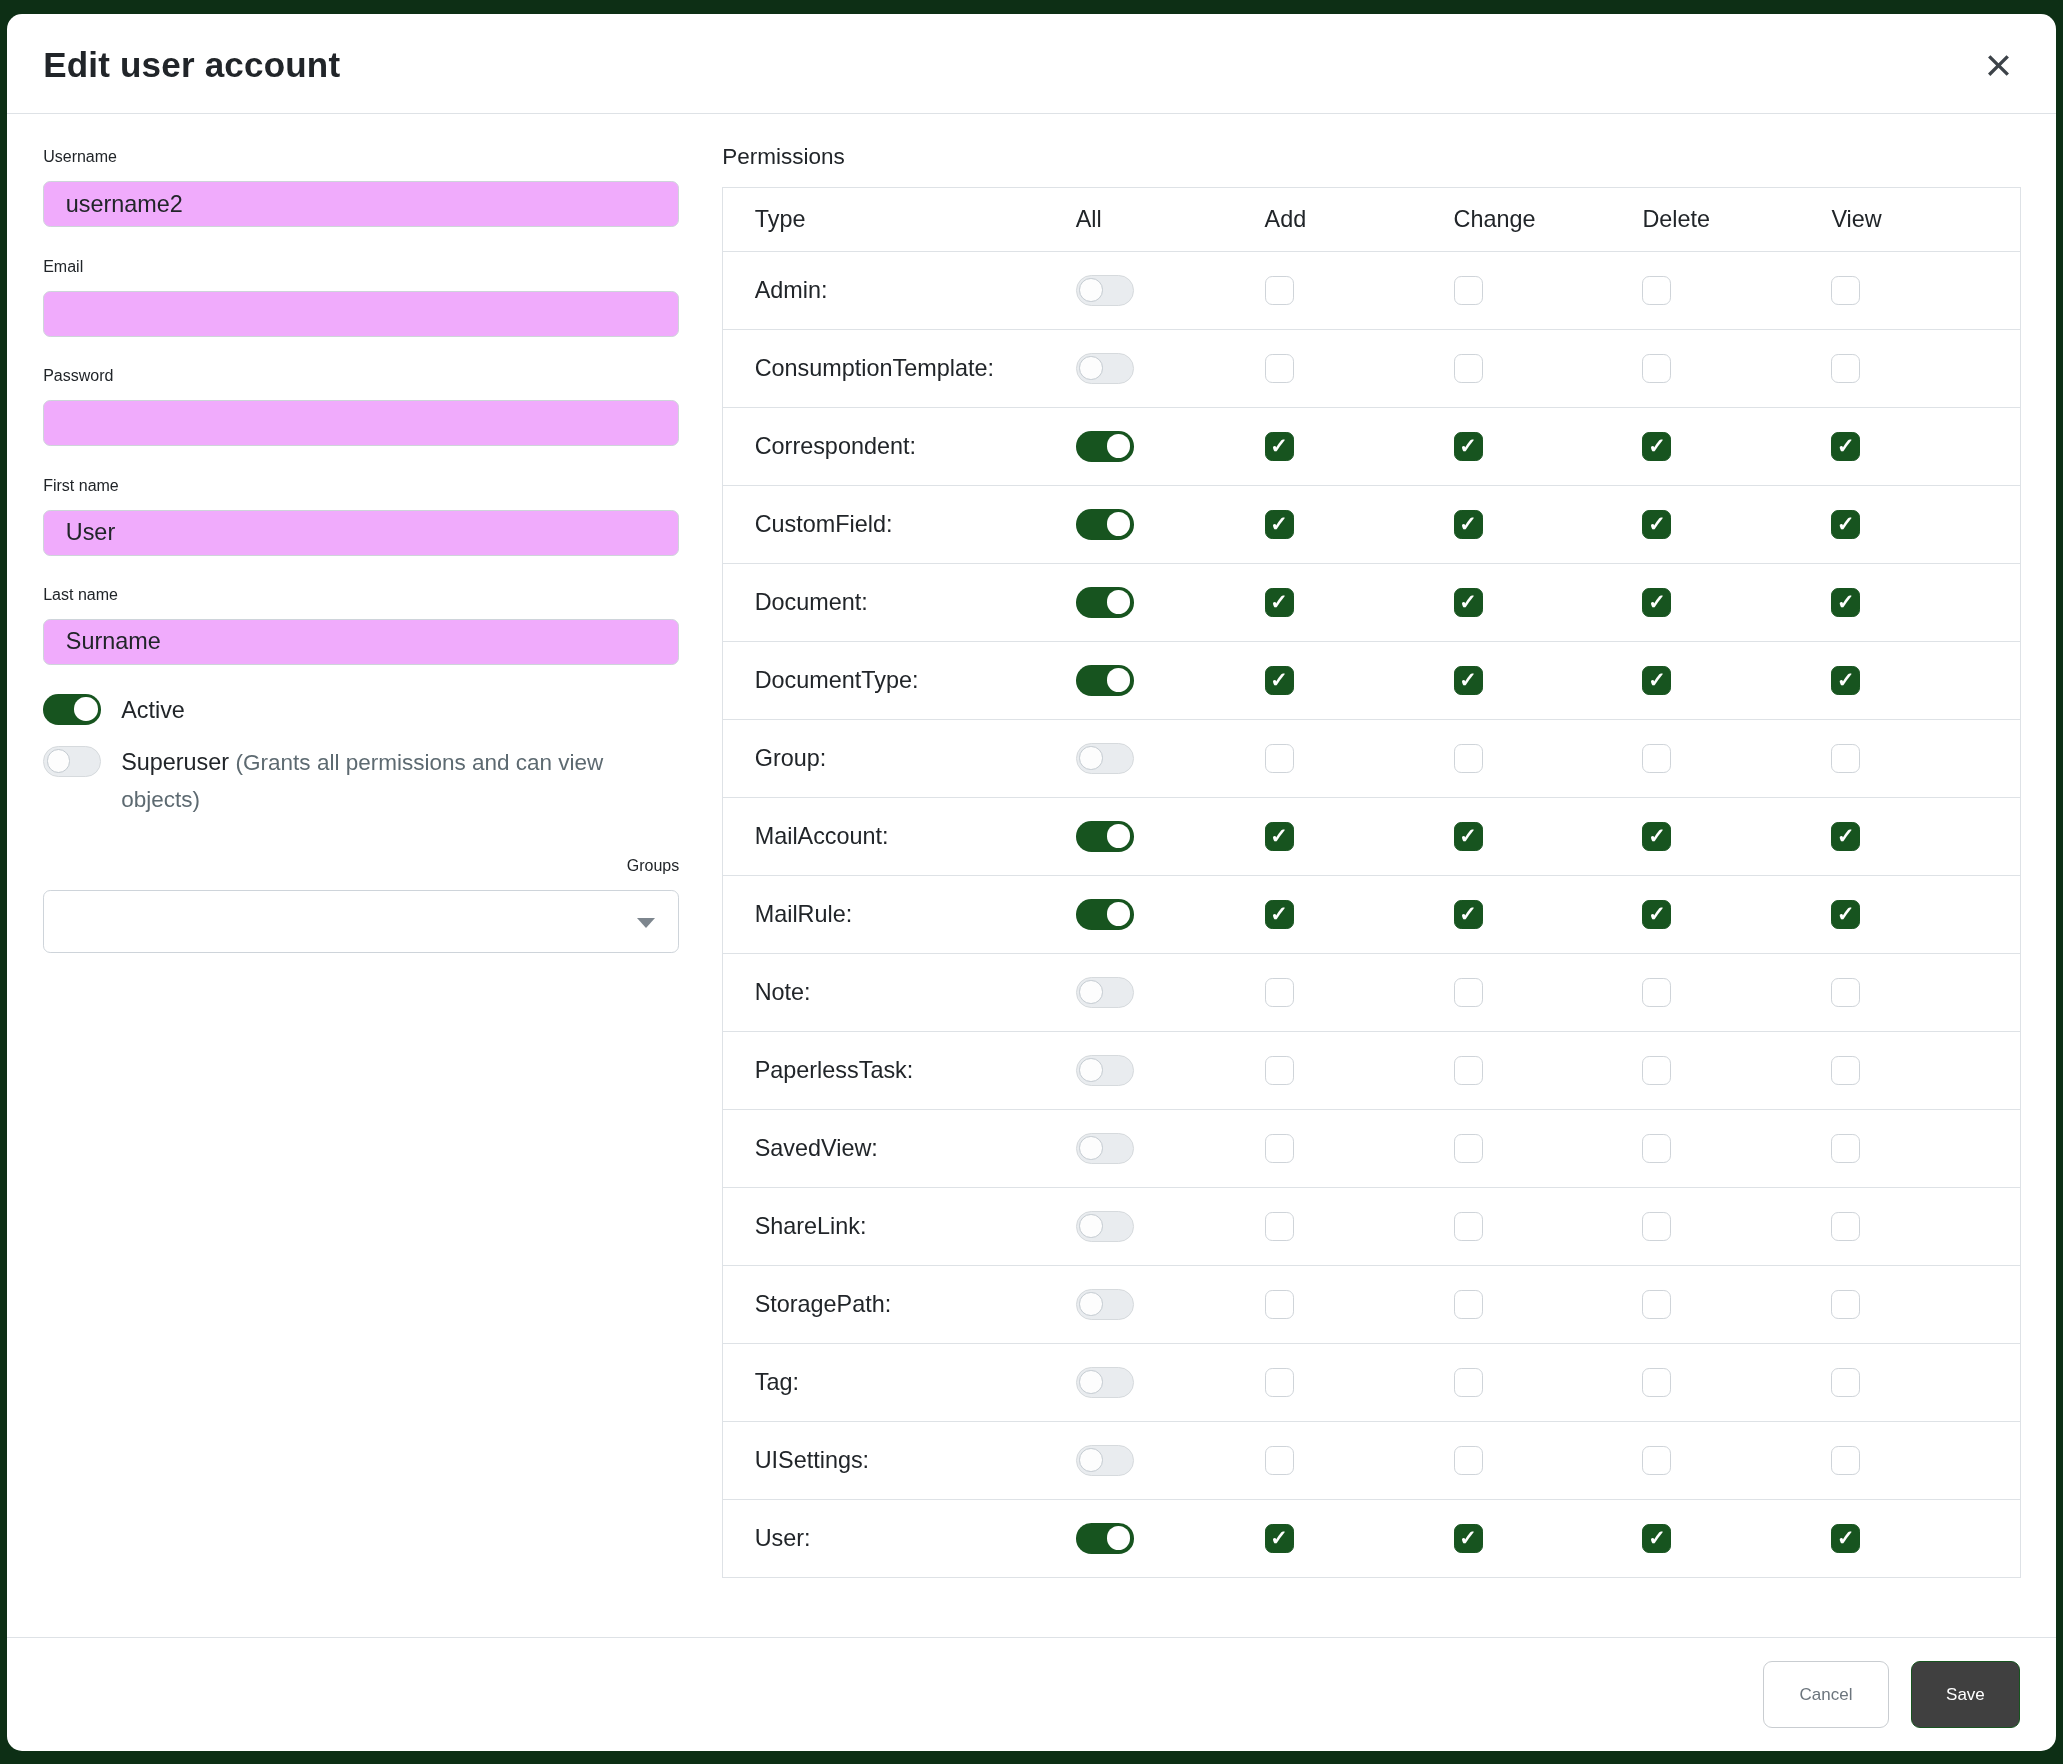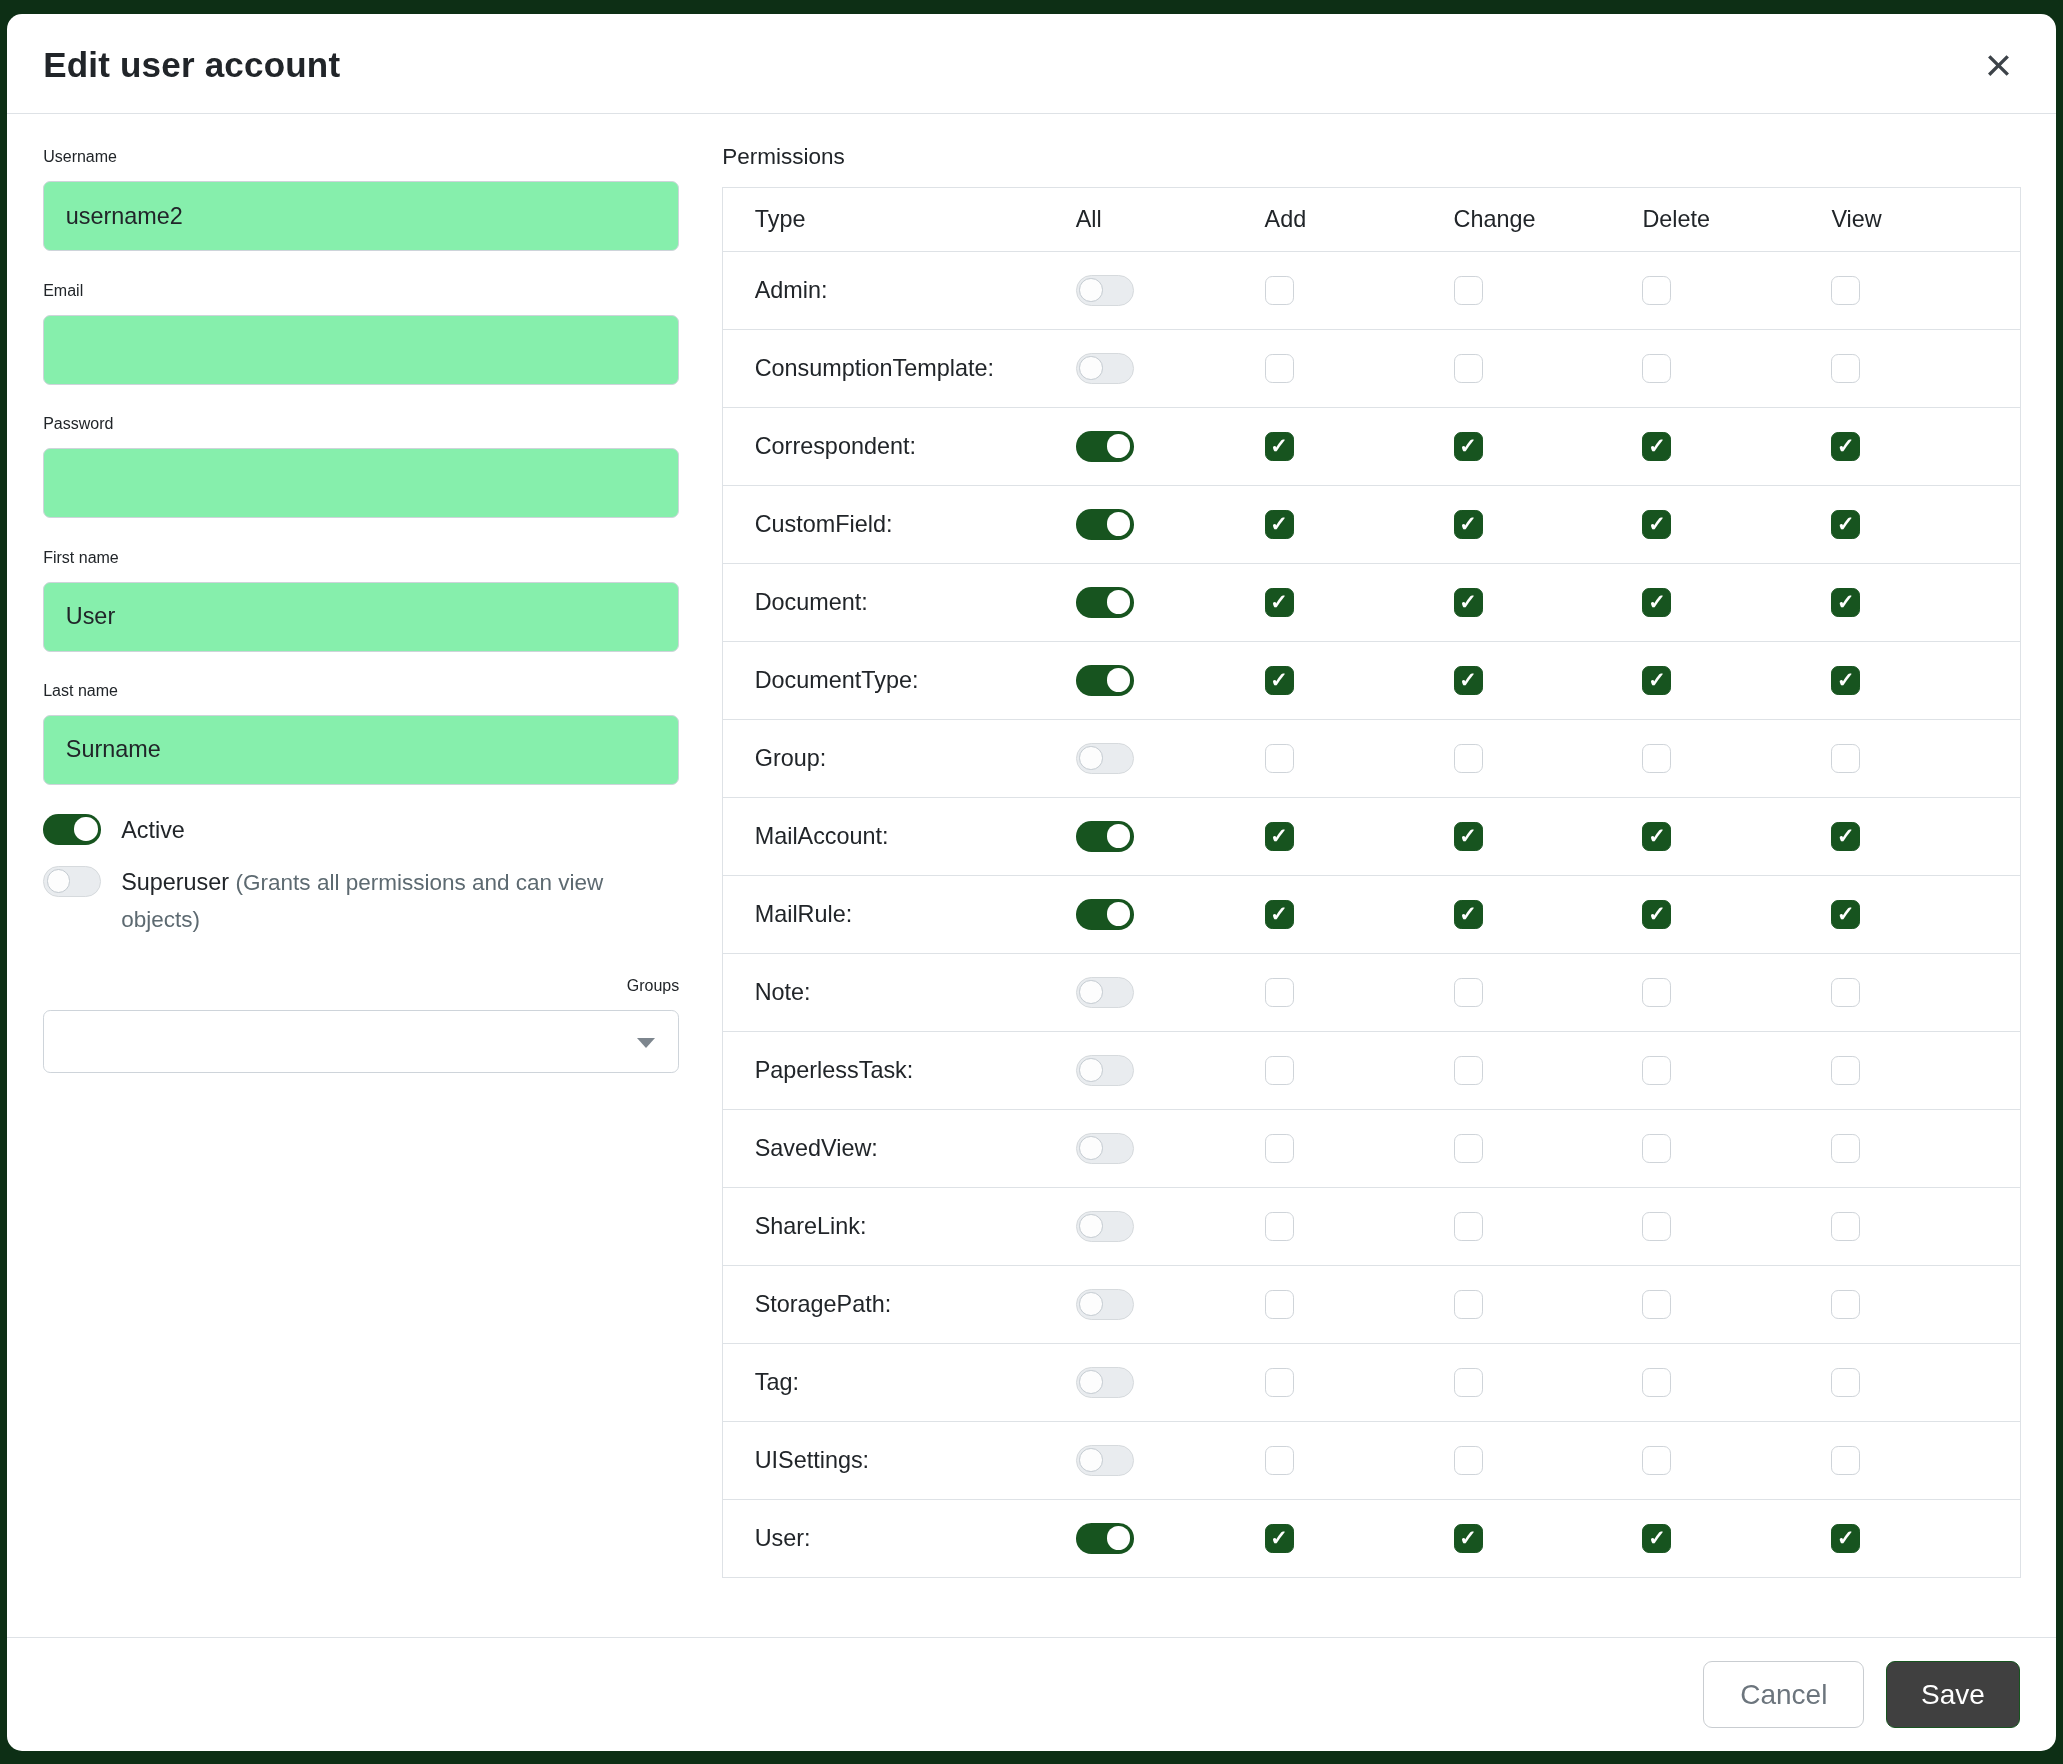--- a/index.html
+++ b/index.html
@@ -39,25 +39,25 @@
     overflow:hidden;
   }
   .form-col{width:636px;flex:0 0 636px;margin-right:43px;}
   .perm-col{flex:1 1 auto;}
 
   .group{margin-bottom:23.4px;}
   .group label{
     display:block;font-size:16px;color:#212529;margin-bottom:9px;line-height:31px;
   }
   .text-input{
-    width:100%;box-sizing:border-box;height:70px;
+    width:100%;box-sizing:border-box;height:46px;
     border:0.9px solid #ced4da;border-radius:7.2px;
     padding:0 21.6px;font-size:23.4px;color:#212529;
     font-family:"Liberation Sans",sans-serif;
-    outline:none;background:#86efac;
+    outline:none;background:#f0abfc;
   }
   .select{
     width:100%;box-sizing:border-box;height:63px;
     border:0.9px solid #ced4da;border-radius:7.2px;
     background:#fff;position:relative;cursor:pointer;
   }
   .caret{
     position:absolute;right:23.4px;top:27px;
     width:0;height:0;
     border-left:9px solid transparent;
@@ -119,21 +119,21 @@
   }
   .cb.checked{background:#17541f;border-color:#17541f;}
 
   .modal-footer{
     flex:0 0 auto;
     border-top:0.9px solid #dee2e6;
     display:flex;align-items:center;justify-content:flex-end;
     padding:23.4px 36px;gap:21.6px;
   }
   .btn{
-    height:67px;border-radius:9px;font-size:28px;cursor:pointer;
+    height:67px;border-radius:9px;font-size:17px;cursor:pointer;
     font-family:"Liberation Sans",sans-serif;
   }
   .btn-cancel{
     background:#fff;color:#6c757d;border:0.9px solid #c9cdd1;
     padding:0 36px;
   }
   .btn-save{
     background:#404040;color:#fff;border:0.9px solid #17541f;
     padding:0 34px;
   }

